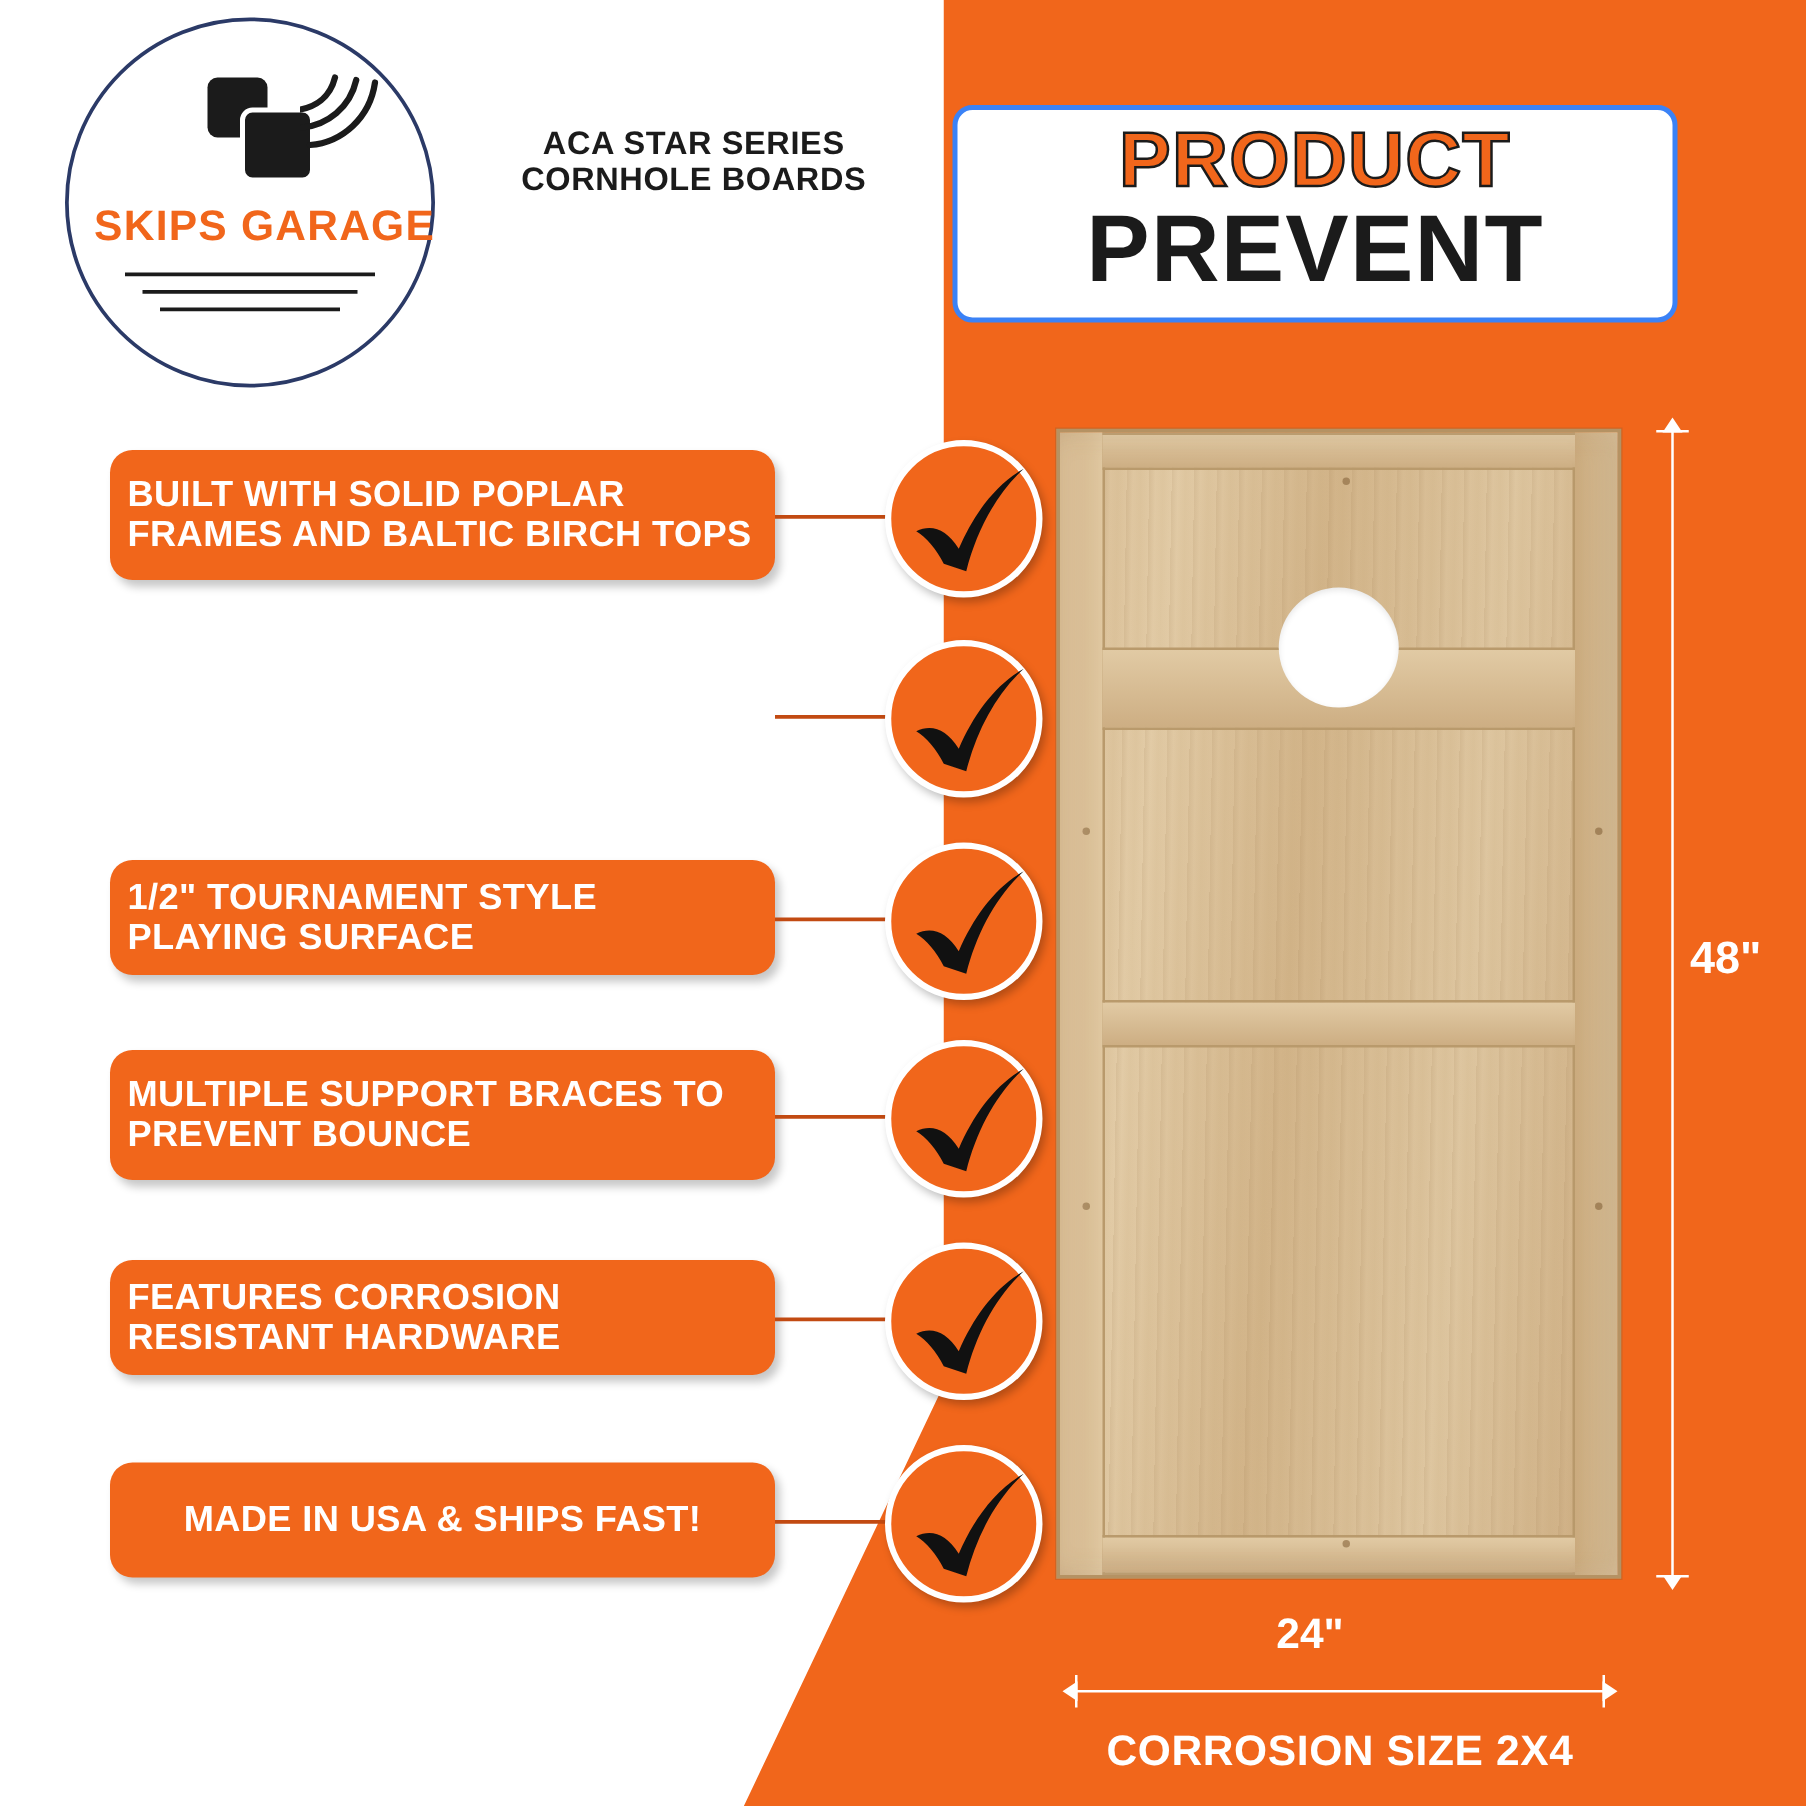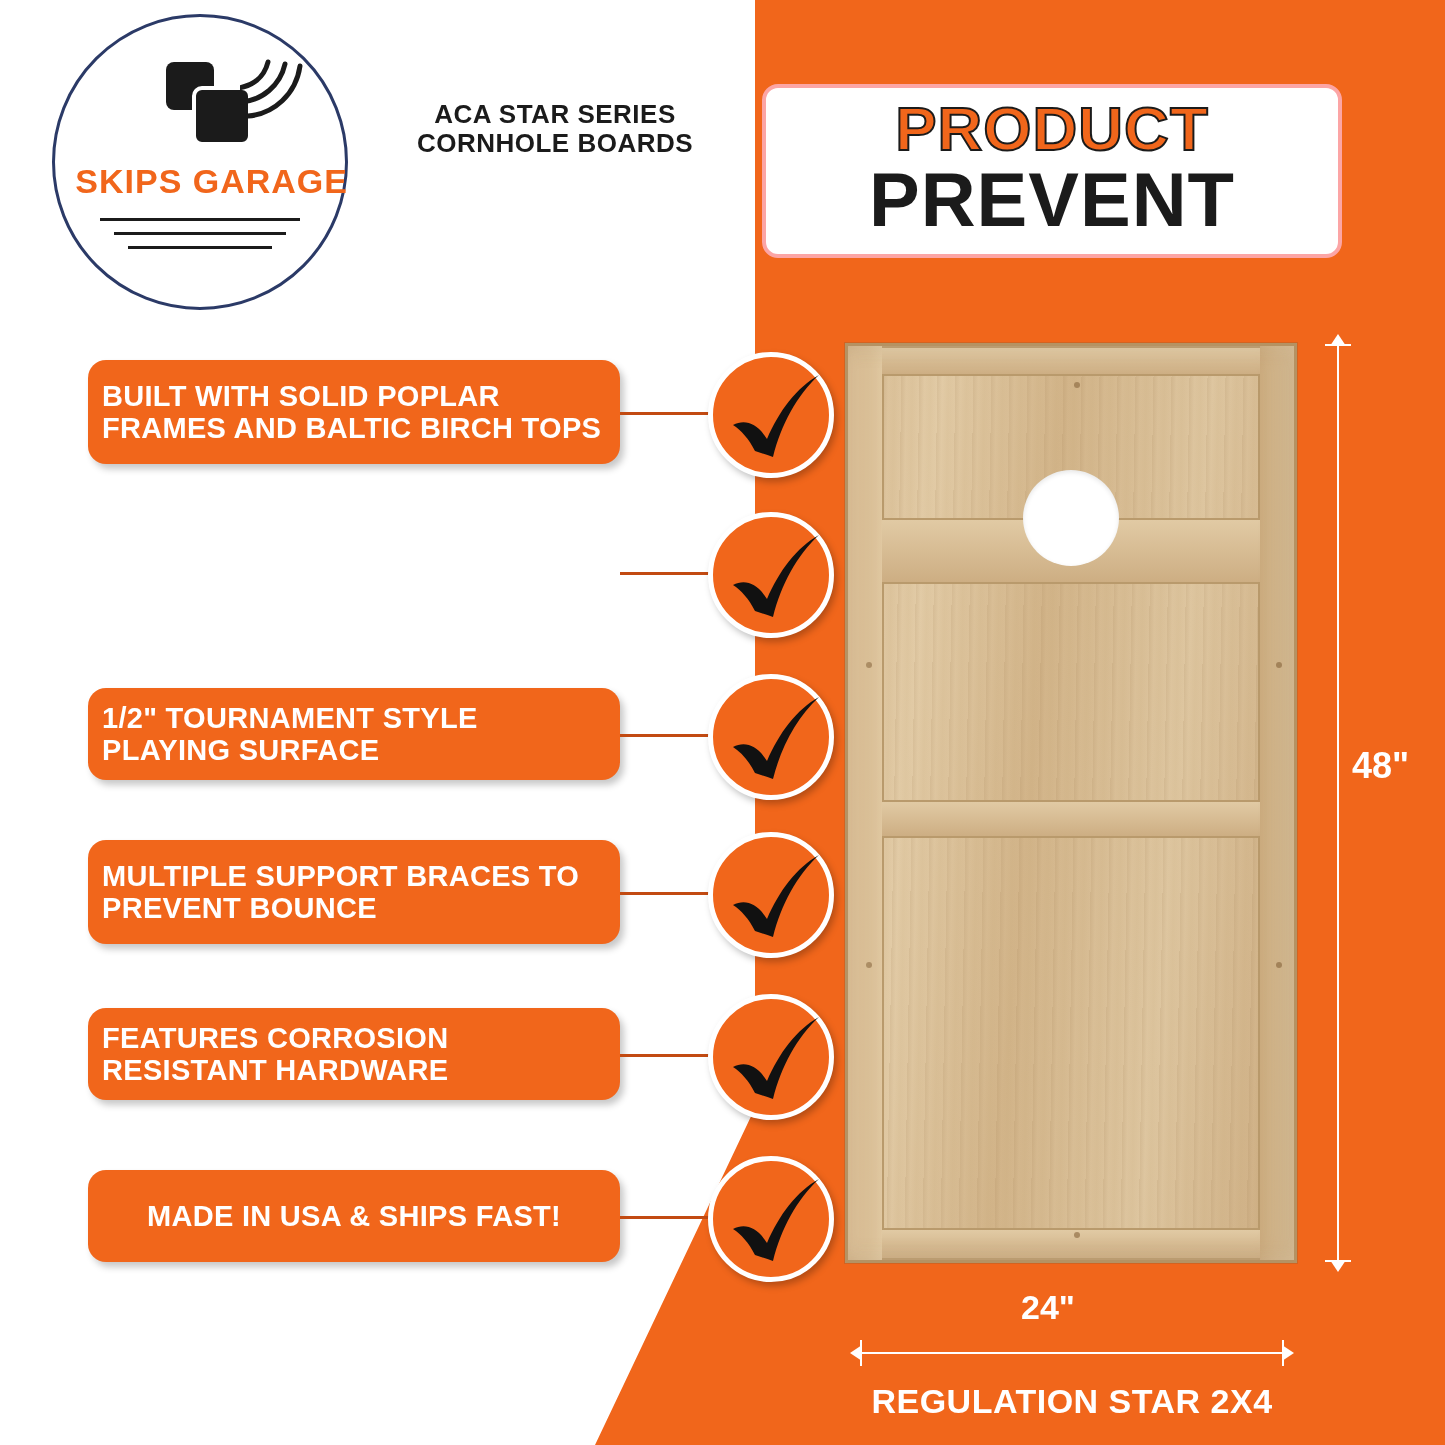--- a/index.html
+++ b/index.html
@@ -111,21 +111,21 @@
   }
 
   
   .features-header {
     position: absolute;
     left: 762px;
     top: 84px;
     width: 580px;
     padding: 10px 18px 16px 18px;
     background: #ffffff;
-    border: 4px solid #fca5a5;
+    border: 4px solid #3b82f6;
     border-radius: 16px;
     box-sizing: border-box;
     text-align: center;
   }
   .features-header .line1 {
     color: #F1661B;
     font-size: 62px;
     font-weight: bold;
     line-height: 1.0;
     letter-spacing: 1px;
@@ -452,15 +452,15 @@
   <div class="dim-vert-cap-top"></div>
   <div class="dim-vert"></div>
   <div class="dim-vert-cap-bottom"></div>
   <div class="dim-label-48">48"</div>
 
   <div class="dim-horiz-cap-l"></div>
   <div class="dim-horiz"></div>
   <div class="dim-horiz-cap-r"></div>
   <div class="dim-label-24">24"</div>
 
-  <div class="regulation-text">REGULATION STAR 2X4</div>
+  <div class="regulation-text">CORROSION SIZE 2X4</div>
 
 </div>
 
 </body></html>

